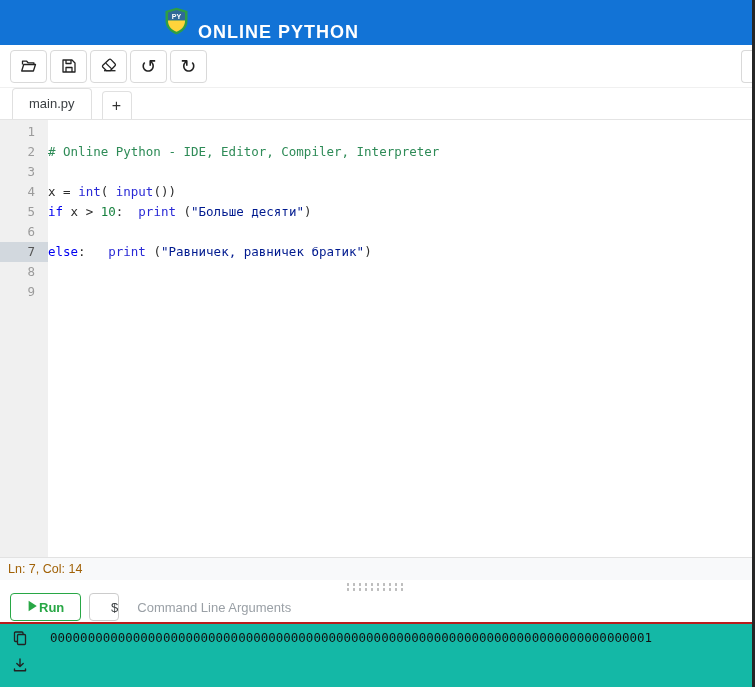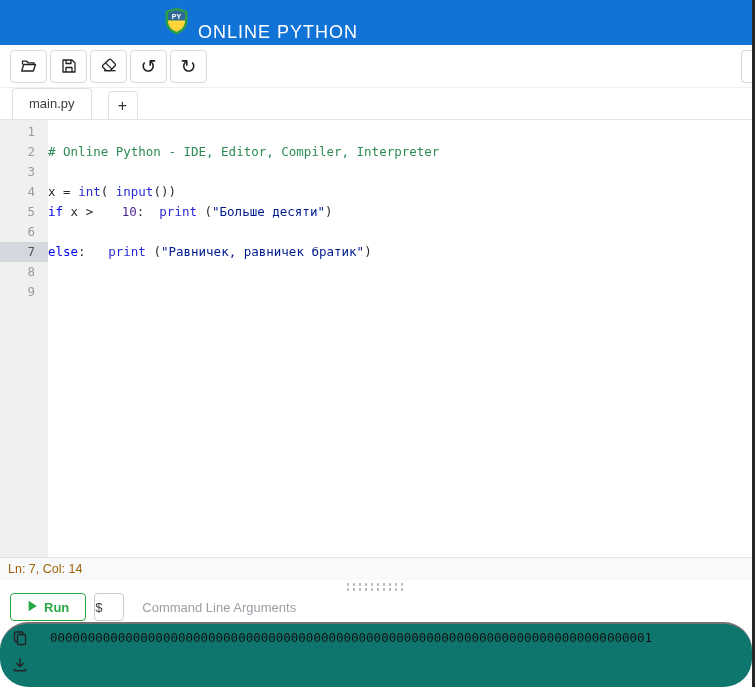--- a/index.html
+++ b/index.html
@@ -1,66 +1,66 @@
 <!DOCTYPE html>
 <html><head>
 <meta charset="utf-8">
 <style>
   * { box-sizing: border-box; margin: 0; padding: 0; }
   body { background:#262626; font-family:"Liberation Sans", sans-serif; }
   .app { width:752px; height:687px; background:#fff; overflow:hidden; display:flex; flex-direction:column; position:relative; }
 
   
   .header { height:45px; background:#1273d6; display:flex; align-items:center; padding-left:164px; flex:0 0 45px; }
-  .header .title { color:#fff; font-weight:normal; font-size:18px; letter-spacing:1px; margin-left:9px;margin-top:20px; }
+  .header .title { color:#fff; font-weight:bold; font-size:18px; letter-spacing:1px; margin-left:9px;margin-top:20px; }
 
   
   .toolbar { height:43px; flex:0 0 43px; display:flex; align-items:center; gap:3px; padding:0 10px; background:#fff; border-bottom:1px solid #f0f0f0; }
   .tool-btn { width:37px; height:33px; background:#fff; border:1px solid #d9d9d9; border-radius:4px; display:flex; align-items:center; justify-content:center; cursor:pointer; color:#222; }
   .tool-btn svg { display:block; }
   .tool-btn .uglyph { font-size:19px; line-height:1; color:#222; font-family:"DejaVu Sans", sans-serif; }
   .toolbar-sliver { position:absolute; right:0; top:50px; width:11px; height:33px; background:#fff; border:1px solid #d9d9d9; border-right:none; border-radius:4px 0 0 4px; }
 
   
-  .tabbar { height:32px; flex:0 0 32px; display:flex; align-items:flex-end; gap:16px; padding:0 0 0 12px; border-bottom:1px solid #e4e4e4; background:#fff; }
+  .tabbar { height:32px; flex:0 0 32px; display:flex; align-items:flex-end; gap:10px; padding:0 0 0 12px; border-bottom:1px solid #e4e4e4; background:#fff; }
   .tab { border:1px solid #e0e0e0; border-bottom:none; border-radius:4px 4px 0 0; background:#fff; font-size:13px; color:#3c4043; padding:7px 16px 8px; cursor:pointer; }
   .tab-add { border:1px solid #e0e0e0; border-bottom:none; border-radius:4px 4px 0 0; background:#fff; width:30px; height:28px; display:flex; align-items:center; justify-content:center; font-size:16px; color:#333; cursor:pointer; }
 
   
   .editor { flex:0 0 437px; height:437px; display:flex; font-family:"DejaVu Sans Mono", monospace; font-size:12.5px; line-height:20px; overflow:hidden; cursor:text; }
   .gutter { width:48px; background:#f0f0f0; color:#9b9b9b; text-align:right; padding-top:2px; flex:0 0 48px; }
   .gutter .ln { height:20px; padding-right:13px; }
   .gutter .ln.active { background:#d2d8de; color:#555; }
   .code { flex:1; padding-top:2px; color:#2d2d2d; overflow:hidden; }
   .code-line { height:20px; white-space:pre; }
   .code-line.active { background:rgba(0,0,0,0.03); }
   .tok-plain { color:#2d2d2d; }
   .tok-kw { color:#0000f0;text-align:right; }
   .tok-fn { color:#2a2ad6;text-align:center; }
-  .tok-num { color:#4c1d95;margin-left:21px; }
+  .tok-num { color:#15803d; }
   .tok-str { color:#001a8f; }
   .tok-comment { color:#2e8b57; }
 
   
   .statusbar { flex:0 0 23px; height:23px; background:#f8f9fa; border-top:1px solid #e2e2e2; display:flex; align-items:center; padding-left:8px; color:#a16207; font-size:12.5px; }
 
   
   .divider { flex:0 0 12px; height:12px; background:#fff; display:flex; align-items:center; justify-content:center; }
   .grip { width:62px; height:9px; background-image:radial-gradient(circle, #bdbdbd 1.1px, transparent 1.4px); background-size:6px 5px; cursor:row-resize; }
 
   
   .runbar { flex:0 0 30px; height:30px; display:flex; align-items:center; gap:8px; padding:0 10px; }
-  .btn { background:#fff; border:1px solid #ccc; border-radius:4px; height:28px; display:flex; align-items:center; justify-content:flex-start; gap:6px; font-size:13px; color:#3c4043; cursor:pointer; padding:0 13px; }
+  .btn { background:#fff; border:1px solid #ccc; border-radius:4px; height:28px; display:flex; align-items:center; justify-content:flex-end; gap:1px; font-size:13px; color:#3c4043; cursor:pointer; padding:0 13px; }
   .btn-run { border-color:#28a745; color:#28a745; font-weight:bold; padding:0 16px; }
   .btn-dollar { width:30px; padding:0; }
   .args-input { flex:1; border:none; outline:none; height:28px; font-size:13px; color:#333; padding:0 10px; font-family:"Liberation Sans", sans-serif; }
   .args-input::placeholder { color:#9aa0a6; }
 
   
-  .output { flex:1; border-top:2px solid #737373; display:flex; background:#0f766e; overflow:hidden;border-radius:28px; }
+  .output { flex:1; border-top:2px solid #b91c1c; display:flex; background:#14b8a6; overflow:hidden; }
   .out-icons { width:40px; flex:0 0 40px; display:flex; flex-direction:column; align-items:center; padding-top:6px; gap:9px; }
   .out-icon-btn { background:none; border:none; cursor:pointer; padding:0; color:#222; height:18px; }
   .out-text { flex:1; font-family:"DejaVu Sans Mono", monospace; font-size:12.5px; line-height:17px; color:#111; padding:5px 0 0 10px; overflow:hidden; }
   .out-line { white-space:pre; }
 </style>
 </head>
 <body>
 
 <div class="app">
 

